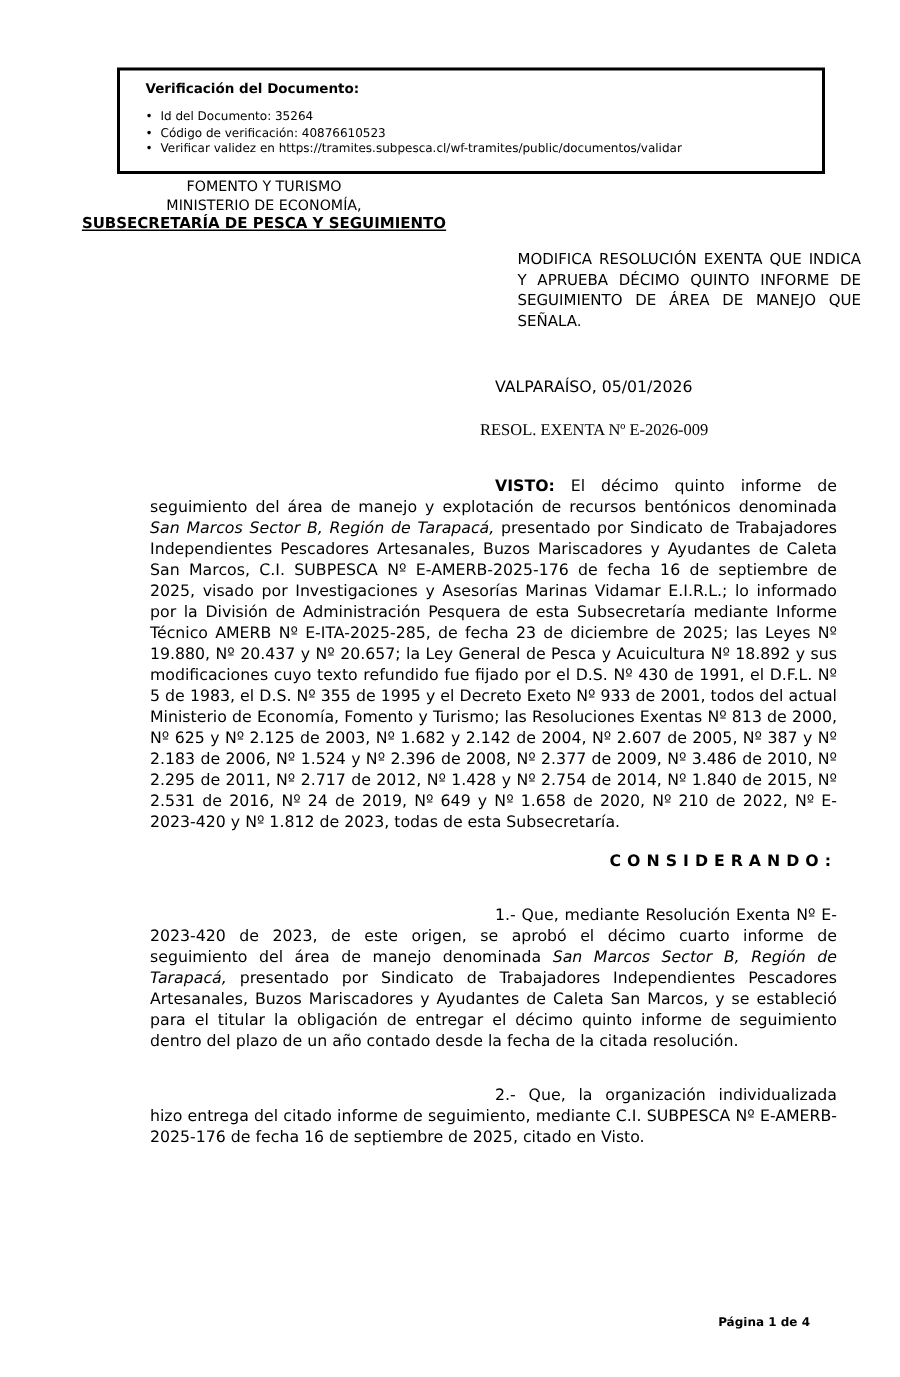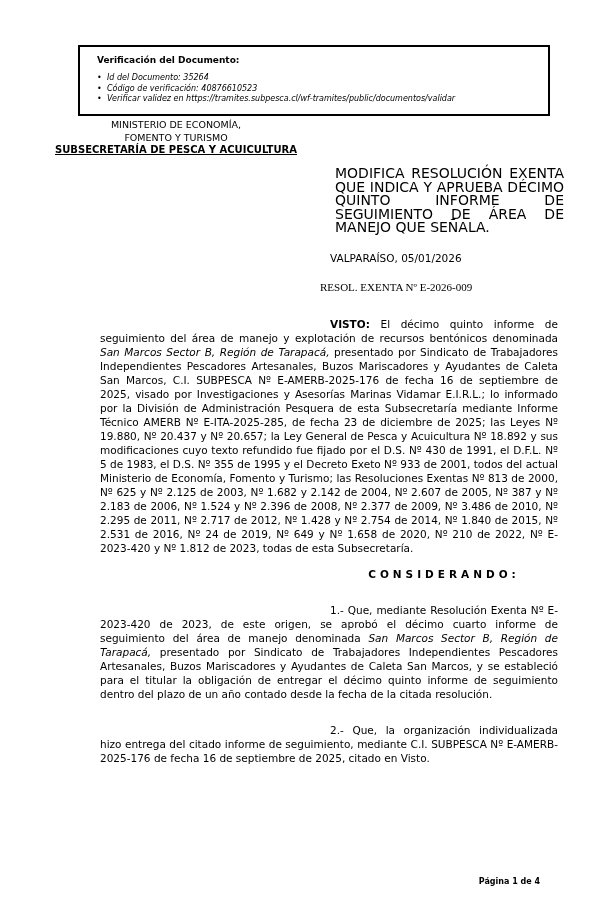--- a/index.html
+++ b/index.html
@@ -19,60 +19,60 @@
 
   
   .verify-box {
     position: absolute; left: 78px; top: 45px; width: 472px;
     border: 2px solid #000000;
     padding: 8px 8px 9px 17px;
   }
   .verify-title {
     font-size: 9px; font-weight: bold; margin-bottom: 8px;
   }
-  .verify-list { list-style: none; font-style: italic; }
+  .verify-list { list-style: none; }
   .verify-list li {
     font-size: 8px; line-height: 10.5px; padding-left: 10px; position: relative;
   }
   .verify-list li::before {
     content: "•"; position: absolute; left: 0; top: 0;
   }
 
   
   .letterhead {
     position: absolute; left: 35px; top: 119px; width: 282px;
     text-align: center; font-size: 9.5px; line-height: 12.5px;
   }
   .letterhead .subsecretaria {
     font-weight: bold; text-decoration: underline; font-size: 10px;
   }
 
   
   .subject {
-    position: absolute; left: 335px; top: 167px; width: 229px;
-    font-size: 14px; line-height: 13.5px; text-align: justify;
+    position: absolute; left: 345px; top: 167px; width: 229px;
+    font-size: 10px; line-height: 13.5px; text-align: justify;
   }
   .place-date {
     position: absolute; left: 330px; top: 252px; font-size: 10.5px;
   }
   .resol-number {
     position: absolute; left: 320px; top: 281px; font-size: 11px; font-family: Liberation Serif, serif;
   }
 
   
   .body-text {
     position: absolute; left: 100px; top: 317px; width: 458px;
     font-size: 10.5px; line-height: 14px; text-align: justify;
   }
   .body-text p.para { text-indent: 230px; }
   .body-text .bold { font-weight: bold; }
   .body-text .bold-italic { font-weight: normal; font-style: italic; }
   .considerando-heading {
     font-weight: bold; letter-spacing: 4px;
-    padding-left: 230px; text-align: center;
+    padding-left: 230px; text-align: right;
     margin-top: 12px;
   }
   .mt { margin-top: 22px; }
 
   
   .footer-page {
     position: absolute; top: 877px; right: 60px;
     font-size: 8px; font-weight: bold;
   }
 </style>
@@ -84,23 +84,23 @@
   <div class="verify-box">
     <div class="verify-title">Verificación del Documento:</div>
     <ul class="verify-list">
       <li>Id del Documento: 35264</li>
       <li>Código de verificación: 40876610523</li>
       <li>Verificar validez en https://tramites.subpesca.cl/wf-tramites/public/documentos/validar</li>
     </ul>
   </div>
 
   <div class="letterhead">
+    <div>FOMENTO Y TURISMO</div>
     <div>MINISTERIO DE ECONOMÍA,</div>
-    <div>FOMENTO Y TURISMO</div>
-    <div class="subsecretaria">SUBSECRETARÍA DE PESCA Y ACUICULTURA</div>
+    <div class="subsecretaria">SUBSECRETARÍA DE PESCA Y SEGUIMIENTO</div>
   </div>
 
   <div class="subject">MODIFICA RESOLUCIÓN EXENTA QUE INDICA Y APRUEBA DÉCIMO QUINTO INFORME DE SEGUIMIENTO DE ÁREA DE MANEJO QUE SEÑALA.</div>
   <div class="place-date">VALPARAÍSO, 05/01/2026</div>
   <div class="resol-number">RESOL. EXENTA Nº E-2026-009</div>
 
   <div class="body-text">
 
     <p class="para"><span class="bold">VISTO:</span><span> El décimo quinto informe de seguimiento del área de manejo y explotación de recursos bentónicos denominada </span><span class="bold-italic">San Marcos Sector B, Región de Tarapacá,</span><span> presentado por Sindicato de Trabajadores Independientes Pescadores Artesanales, Buzos Mariscadores y Ayudantes de Caleta San Marcos, C.I. SUBPESCA Nº E-AMERB-2025-176 de fecha 16 de septiembre de 2025, visado por Investigaciones y Asesorías Marinas Vidamar E.I.R.L.; lo informado por la División de Administración Pesquera de esta Subsecretaría mediante Informe Técnico AMERB Nº E-ITA-2025-285, de fecha 23 de diciembre de 2025; las Leyes Nº 19.880, Nº 20.437 y Nº 20.657; la Ley General de Pesca y Acuicultura Nº 18.892 y sus modificaciones cuyo texto refundido fue fijado por el D.S. Nº 430 de 1991, el D.F.L. Nº 5 de 1983, el D.S. Nº 355 de 1995 y el Decreto Exeto Nº 933 de 2001, todos del actual Ministerio de Economía, Fomento y Turismo; las Resoluciones Exentas Nº 813 de 2000, Nº 625 y Nº 2.125 de 2003, Nº 1.682 y 2.142 de 2004, Nº 2.607 de 2005, Nº 387 y Nº 2.183 de 2006, Nº 1.524 y Nº 2.396 de 2008, Nº 2.377 de 2009, Nº 3.486 de 2010, Nº 2.295 de 2011, Nº 2.717 de 2012, Nº 1.428 y Nº 2.754 de 2014, Nº 1.840 de 2015, Nº 2.531 de 2016, Nº 24 de 2019, Nº 649 y Nº 1.658 de 2020, Nº 210 de 2022, Nº E-2023-420 y Nº 1.812 de 2023, todas de esta Subsecretaría.</span></p>
 

